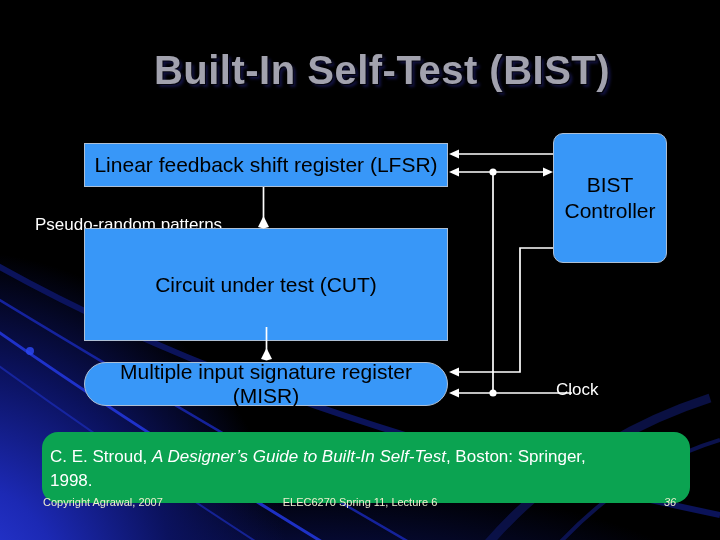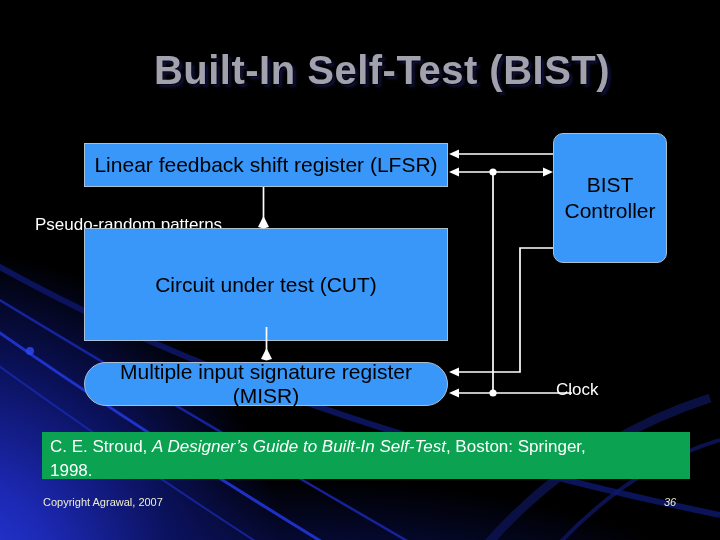--- a/index.html
+++ b/index.html
@@ -25,23 +25,23 @@
   .box-lfsr{left:84px;top:143px;width:364px;height:44px;}
   .box-cut{left:84px;top:228px;width:364px;height:113px;}
   .box-misr{left:84px;top:362px;width:364px;height:44px;border-radius:22px;}
   .box-bist{left:553px;top:133px;width:114px;height:130px;white-space:pre-line;line-height:26px;border-radius:10px;}
   .flabel{position:absolute;color:#fff;font-size:17px;white-space:nowrap;}
   .lbl-pseudo{left:35px;top:195px;margin-top:20px;}
   .lbl-responses{left:90px;top:334px;}
   .lbl-clock{left:556px;top:380px;font-size:17px;}
   .wires{position:absolute;left:0;top:0;pointer-events:none;}
   .citation{
-    position:absolute;left:42px;top:432px;width:648px;height:47px;box-sizing:border-box;
-    background:#0ba351;color:#fff;font-size:17px;line-height:24px;padding:3px 8px;
-    white-space:nowrap;overflow:hidden;
+    position:absolute;left:42px;top:432px;width:648px;height:71px;box-sizing:border-box;
+    background:#0ba351;color:#fff;font-size:17px;line-height:24px;padding:13px 8px;
+    white-space:nowrap;overflow:hidden;border-radius:16px;
   }
   .citation em{font-style:italic;}
   .footer{position:absolute;color:#efefcf;font-size:11px;top:496px;white-space:nowrap;}
   .footer-left{left:43px;}
   .footer-center{left:0;right:0;text-align:center;}
   .footer-right{left:664px;font-style:italic;}
 </style>
 </head>
 <body>
 
@@ -110,15 +110,16 @@
       <circle cx="493" cy="393" r="3.6"></circle>
     </g>
   </svg>
 
   <div class="citation">
     <span>C. E. Stroud, </span><em>A Designer’s Guide to Built-In Self-Test</em><span>, Boston: Springer,</span><br>
     <span>1998.</span>
   </div>
 
   <div class="footer footer-left">Copyright Agrawal, 2007</div>
+  <div class="footer footer-center">ELEC6270 Spring 11, Lecture 6</div>
   <div class="footer footer-right">36</div>
 
 </div>
 
 </body></html>

